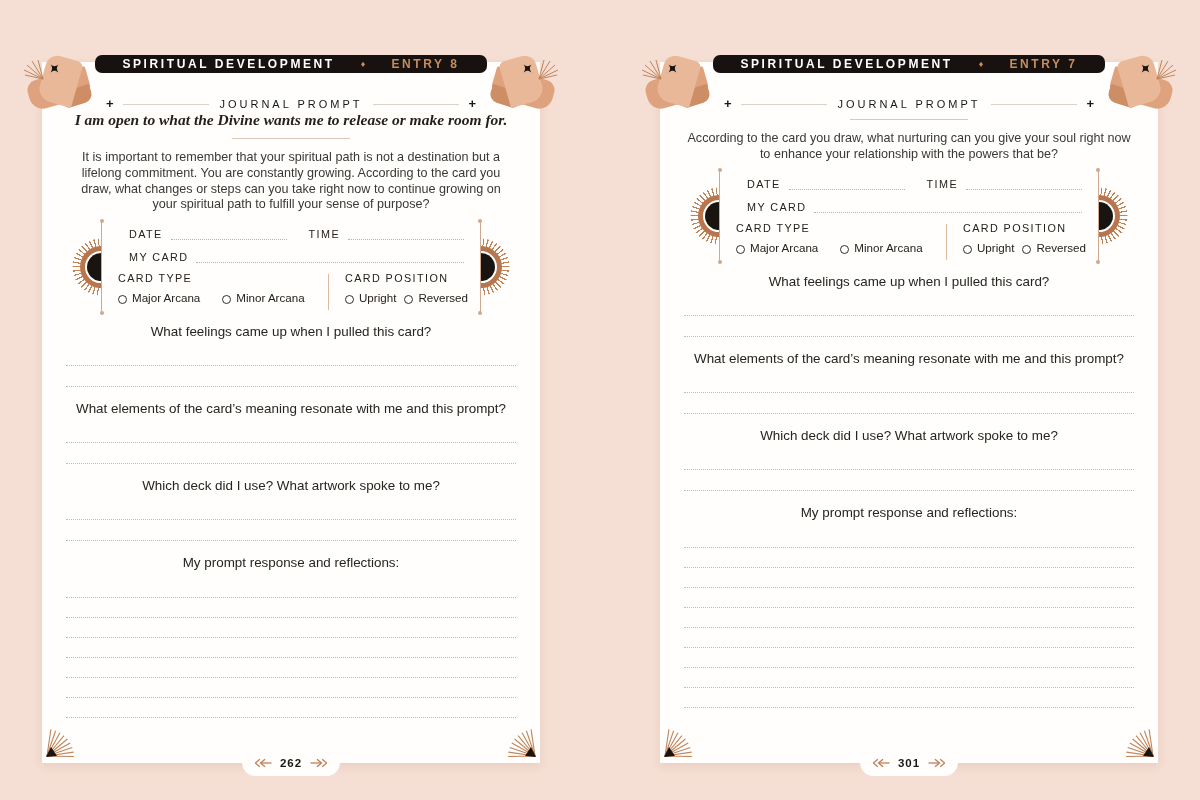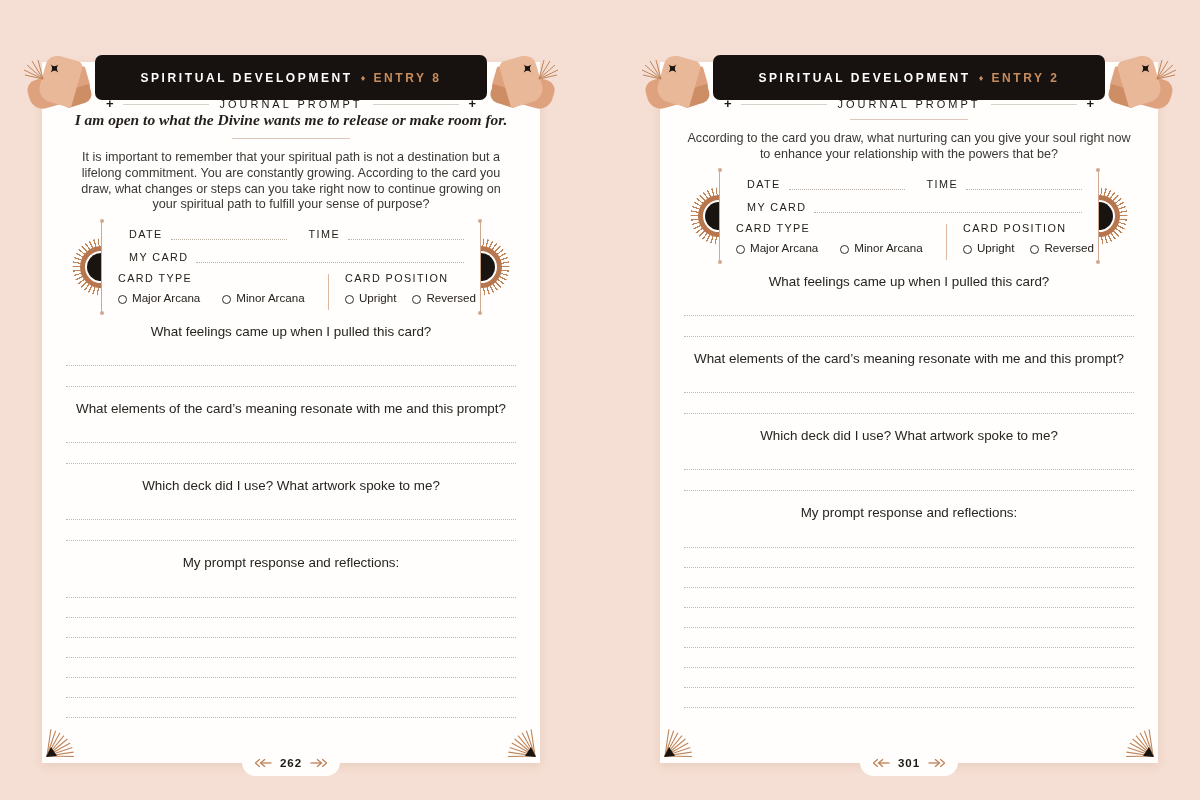--- a/index.html
+++ b/index.html
@@ -12,23 +12,23 @@
   }
   .page {
     position:absolute; top:62px; width:498px; height:701px;
     background:#fffefd; box-shadow:0 3px 9px rgba(140,90,60,.12);
   }
   .page-left  { left:42px; }
   .page-right { left:660px; }
 
   
   .banner {
-    position:absolute; left:53px; top:-7px; width:392px; height:45px;
+    position:absolute; left:53px; top:-7px; width:392px; height:18px;
     background:#17120f; border-radius:7px; z-index:6;
-    display:flex; align-items:center; justify-content:center; gap:8px;
+    display:flex; align-items:center; justify-content:center; gap:26px;
     color:#ffffff; font-weight:700; font-size:12px; letter-spacing:2.6px; white-space:nowrap;
   }
   .banner .sep   { color:#c78d5e; font-size:9px; letter-spacing:0; }
   .banner .entry { color:#c78d5e; }
   .ribbon { position:absolute; top:-6px; width:80px; height:66px; z-index:2; }
   .ribbon-l { left:-16px; }
   .ribbon-r { right:-16px; transform:scaleX(-1); }
   .rb1 { position:absolute; left:2px;  top:18px; width:62px; height:30px; background:#dfa27f; border-radius:10px 2px 12px 14px; transform:rotate(-16deg); }
   .rb2 { position:absolute; left:16px; top:1px;  width:36px; height:47px; background:#e9b898; border-radius:12px 6px 2px 14px; transform:rotate(16deg); }
   .rb3 { position:absolute; left:36px; top:32px; width:30px; height:17px; background:#cd8e66; border-radius:3px 2px 9px 6px; transform:rotate(-18deg); }
@@ -54,21 +54,21 @@
   .card-block { position:relative; margin:14px 76px 0; }
   .frow { display:flex; align-items:flex-end;margin-left:11px; }
   .frow + .frow { margin-top:10px; }
   .flabel { font-size:10.8px; letter-spacing:1.4px; color:#26211c; white-space:nowrap; }
   .dotfill { flex:1; border-bottom:1.4px dotted #b9b1a8; height:13px; margin-left:8px; }
   .gap-r { margin-right:22px; }
   .type-row { display:flex; margin-top:9px; }
   .type-col1 { width:196px; flex:none; }
   .type-col2 { flex:1; }
   .radios { display:flex; gap:22px; margin-top:7px; }
-  .radios-tight { gap:16px; }
+  .radios-tight { gap:8px; }
   .radio-item { display:flex; align-items:flex-end; gap:5px; font-size:11.6px; color:#26211c; white-space:nowrap; }
   .radio { width:9px; height:9px; border:1.2px solid #332d27; border-radius:50%; background:#fff; flex:none; }
   .vdiv { width:1px; height:36px; background:#dcb99f; margin:2px 16px 0 14px; flex:none; }
 
   
   .orn { position:absolute; top:50%; width:64px; height:96px; transform:translateY(-52%); }
   .orn-left  { left:-60px; }
   .orn-right { right:-60px; transform:translateY(-52%) scaleX(-1); }
   .orn-vline { position:absolute; top:3px; bottom:3px; right:20px; width:1px; background:#d0a78f; }
   .orn-vline::before, .orn-vline::after {
@@ -339,21 +339,21 @@
   <svg class="sparkle sparkle-l" width="11" height="11" viewBox="0 0 12 12">
     <path d="M6 0 C6.6 3.8 8.2 5.4 12 6 C8.2 6.6 6.6 8.2 6 12 C5.4 8.2 3.8 6.6 0 6 C3.8 5.4 5.4 3.8 6 0 Z" fill="#1a1410" transform="rotate(45 6 6)"></path>
   </svg>
   <svg class="sparkle sparkle-r" width="11" height="11" viewBox="0 0 12 12">
     <path d="M6 0 C6.6 3.8 8.2 5.4 12 6 C8.2 6.6 6.6 8.2 6 12 C5.4 8.2 3.8 6.6 0 6 C3.8 5.4 5.4 3.8 6 0 Z" fill="#1a1410" transform="rotate(45 6 6)"></path>
   </svg>
 
   <div class="banner">
     <span>SPIRITUAL DEVELOPMENT</span>
     <span class="sep">♦</span>
-    <span class="entry">ENTRY 2</span>
+    <span class="entry">ENTRY 7</span>
   </div>
 
   <div class="prompt-row">
     <span class="prow-plus">+</span>
     <span class="prow-line"></span>
     <span class="prompt-heading">JOURNAL PROMPT</span>
     <span class="prow-line"></span>
     <span class="prow-plus">+</span>
   </div>
   <div class="prompt-underline"></div>

